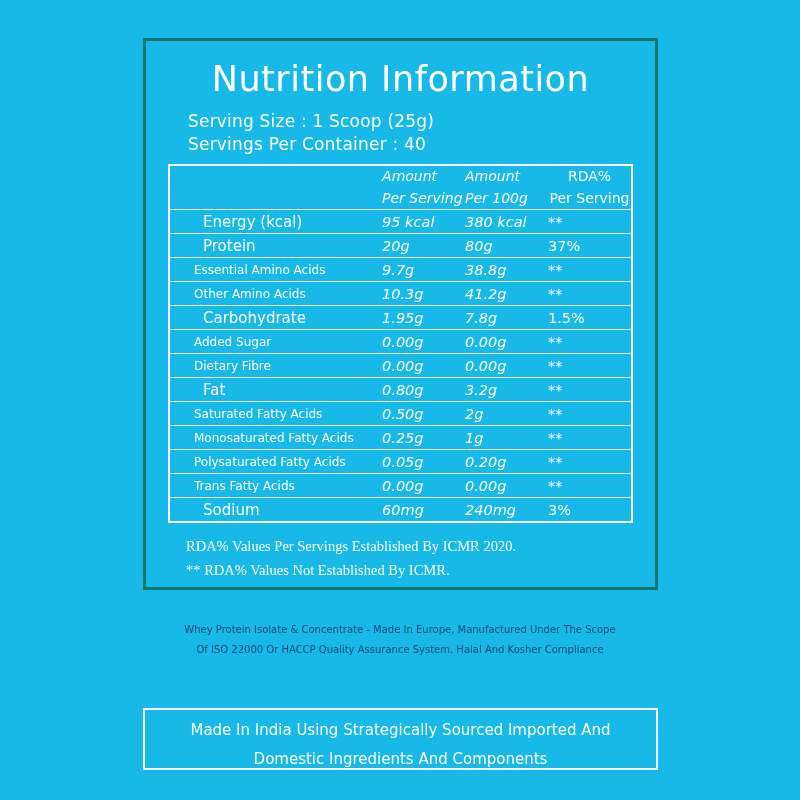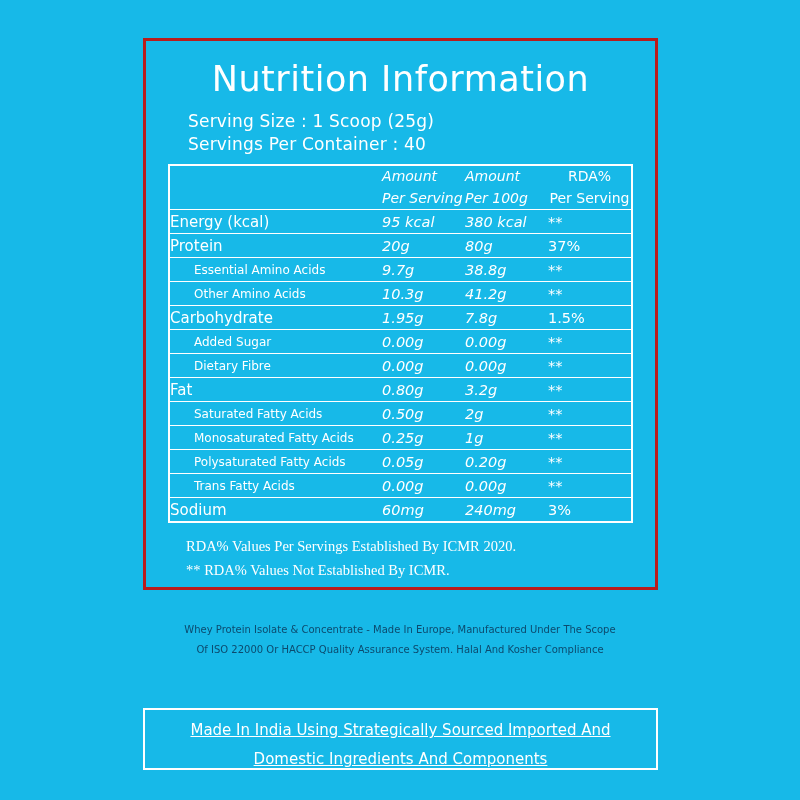--- a/index.html
+++ b/index.html
@@ -20,21 +20,21 @@
     box-sizing: border-box;
   }
 
   
   .panel {
     position: absolute;
     left: 143px;
     top: 38px;
     width: 515px;
     height: 552px;
-    border: 3px solid #b91c1c;
+    border: 3px solid #0f766e;
     box-sizing: border-box;
     padding: 10px 22px 10px 22px;
   }
 
   .title {
     color: #ffffff;
     font-size: 35px;
     text-align: center;
     letter-spacing: 0.5px;
     margin: 8px 0 12px 0;
@@ -95,20 +95,21 @@
   tr.row.last td {
     border-bottom: none;
     margin-top: 9px;
   }
   tr.row.sub td.c-name {
     padding-left: 24px;
     font-size: 12px;
   }
   tr.row.major td.c-name {
     font-size: 15px;
+    padding-left: 33px;
   }
 
   
   .footnotes {
     margin-top: 12px;
     color: #ffffff;
     font-size: 14.5px;
     line-height: 1.65;
     padding-left: 18px;
     font-family: Liberation Serif, serif;
@@ -133,21 +134,20 @@
     top: 708px;
     width: 515px;
     height: 62px;
     border: 2px solid #ffffff;
     box-sizing: border-box;
     color: #ffffff;
     font-size: 15px;
     line-height: 1.95;
     text-align: center;
     padding-top: 6px;
-    text-decoration: underline;
   }
 </style>
 </head>
 <body>
 
 <div class="page">
 
   <div class="panel">
 
     <div class="title">Nutrition Information</div>

